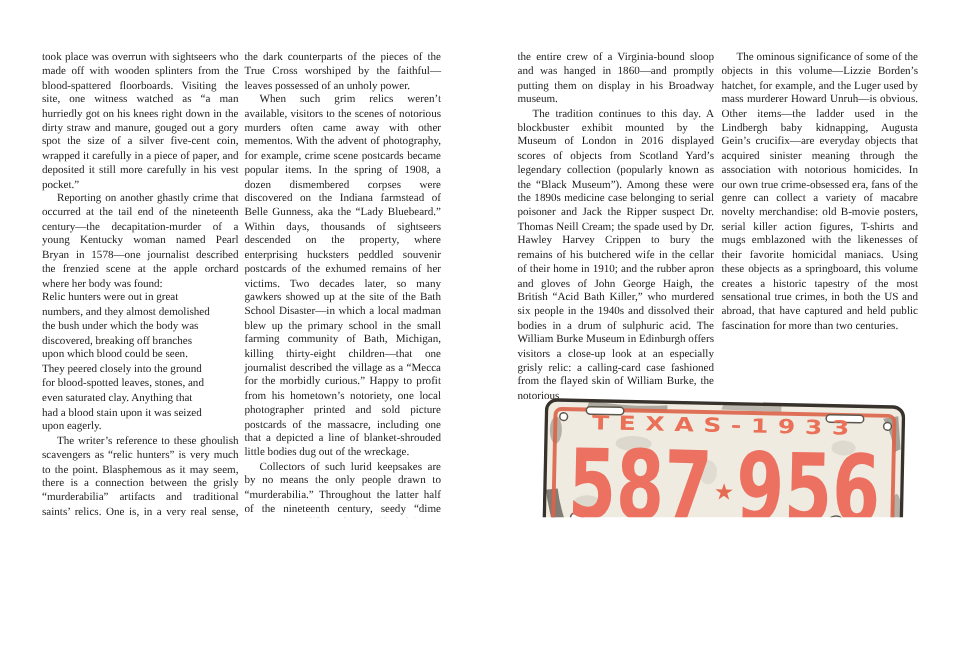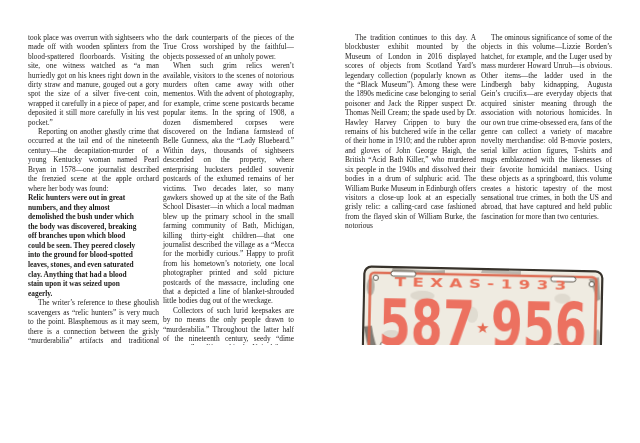--- a/index.html
+++ b/index.html
@@ -2,21 +2,21 @@
 <html><head>
 <meta charset="utf-8">
 <style>
   html,body{margin:0;padding:0;background:#ffffff;}
   .spread{position:relative;width:640px;height:345px;background:#ffffff;overflow:hidden;
           font-family:"Liberation Serif", serif;color:#1d1b1a;}
   .col{position:absolute;top:33px;width:131px;font-size:7.4px;line-height:9.4px;
        text-align:justify;}
   .col p{margin:0;padding:0;}
   .col p.ind{text-indent:10px;}
-  .quote{display:block;font-weight:bold;text-align:left;margin:8px 0 8px 16px;width:112px;
+  .quote{display:block;font-weight:normal;text-align:left;margin:8px 0 8px 16px;width:112px;
          line-height:9.6px;}
   .caption{position:absolute;left:396px;top:384px;width:190px;font-style:italic;
            font-size:6.4px;color:#2e2c2b;}
   .footer{position:absolute;top:413px;font-family:"Liberation Sans", sans-serif;
           font-size:5.8px;font-weight:bold;letter-spacing:0.6px;color:#171514;}
   .footer-left{left:30px;}
   .footer-left .sect{margin-left:12px;}
   .footer-right{right:28px;}
   .footer-right .sect{margin-right:14px;}
   .plate-wrap{position:absolute;left:362px;top:267px;width:242px;height:98px;
@@ -29,26 +29,27 @@
 <div class="spread">
 
   <div class="col" style="left:28px">
     <p>took place was overrun with sightseers who made off with wooden splinters from the blood-spattered floorboards. Visiting the site, one witness watched as “a man hurriedly got on his knees right down in the dirty straw and manure, gouged out a gory spot the size of a silver five-cent coin, wrapped it carefully in a piece of paper, and deposited it still more carefully in his vest pocket.”</p>
     <p class="ind">Reporting on another ghastly crime that occurred at the tail end of the nineteenth century—the decapitation-murder of a young Kentucky woman named Pearl Bryan in 1578—one journalist described the frenzied scene at the apple orchard where her body was found:</p>
     <p class="quote">Relic hunters were out in great numbers, and they almost demolished the bush under which the body was discovered, breaking off branches upon which blood could be seen. They peered closely into the ground for blood-spotted leaves, stones, and even saturated clay. Anything that had a blood stain upon it was seized upon eagerly.</p>
     <p class="ind">The writer’s reference to these ghoulish scavengers as “relic hunters” is very much to the point. Blasphemous as it may seem, there is a connection between the grisly “murderabilia” artifacts and traditional saints’ relics. One is, in a very real sense, the flip side—the shadow—of the other. If the finger bone, say, of St. Sergius incarnates the mystery of Christian grace, a lock of Charles Manson’s hair embodies the opposite: the mystery of sheer malevolence, of inscrutable evil. To those who coveted them, the wooden fragments taken from the Deerings’ barn and the apple orchard where Bryan was found were</p>
   </div>
 
   <div class="col" style="left:163px">
-    <p>the dark counterparts of the pieces of the True Cross worshiped by the faithful—objects possessed of an unholy power.</p>
+    <p>the dark counterparts of the pieces of the True Cross worshiped by the faithful—leaves possessed of an unholy power.</p>
     <p class="ind">When such grim relics weren’t available, visitors to the scenes of notorious murders often came away with other mementos. With the advent of photography, for example, crime scene postcards became popular items. In the spring of 1908, a dozen dismembered corpses were discovered on the Indiana farmstead of Belle Gunness, aka the “Lady Bluebeard.” Within days, thousands of sightseers descended on the property, where enterprising hucksters peddled souvenir postcards of the exhumed remains of her victims. Two decades later, so many gawkers showed up at the site of the Bath School Disaster—in which a local madman blew up the primary school in the small farming community of Bath, Michigan, killing thirty-eight children—that one journalist described the village as a “Mecca for the morbidly curious.” Happy to profit from his hometown’s notoriety, one local photographer printed and sold picture postcards of the massacre, including one that a depicted a line of blanket-shrouded little bodies dug out of the wreckage.</p>
     <p class="ind">Collectors of such lurid keepsakes are by no means the only people drawn to “murderabilia.” Throughout the latter half of the nineteenth century, seedy “dime museums” proliferated in the United States, attracting patrons with everything from two-headed animals to hideously deformed human fetuses to macabre artifacts from infamous crimes. Among the “20,000 Objects of Wonder” advertised by one of these establishments, for example, was Anton Probst’s right arm, amputated and preserved after his execution. Even the venerable P. T. Barnum got in on the act, buying the deathbed clothing of Albert Hicks—a notorious lowlife who slaughtered</p>
   </div>
 
   <div class="col" style="left:345px">
+    <p>the entire crew of a Virginia-bound sloop and was hanged in 1860—and promptly putting them on display in his Broadway museum.</p>
     <p class="ind">The tradition continues to this day. A blockbuster exhibit mounted by the Museum of London in 2016 displayed scores of objects from Scotland Yard’s legendary collection (popularly known as the “Black Museum”). Among these were the 1890s medicine case belonging to serial poisoner and Jack the Ripper suspect Dr. Thomas Neill Cream; the spade used by Dr. Hawley Harvey Crippen to bury the remains of his butchered wife in the cellar of their home in 1910; and the rubber apron and gloves of John George Haigh, the British “Acid Bath Killer,” who murdered six people in the 1940s and dissolved their bodies in a drum of sulphuric acid. The William Burke Museum in Edinburgh offers visitors a close-up look at an especially grisly relic: a calling-card case fashioned from the flayed skin of William Burke, the notorious</p>
   </div>
 
   <div class="col" style="left:481px">
     <p class="ind">The ominous significance of some of the objects in this volume—Lizzie Borden’s hatchet, for example, and the Luger used by mass murderer Howard Unruh—is obvious. Other items—the ladder used in the Lindbergh baby kidnapping, Augusta Gein’s crucifix—are everyday objects that acquired sinister meaning through the association with notorious homicides. In our own true crime-obsessed era, fans of the genre can collect a variety of macabre novelty merchandise: old B-movie posters, serial killer action figures, T-shirts and mugs emblazoned with the likenesses of their favorite homicidal maniacs. Using these objects as a springboard, this volume creates a historic tapestry of the most sensational true crimes, in both the US and abroad, that have captured and held public fascination for more than two centuries.</p>
   </div>
 
   <div class="plate-wrap">
     <svg viewBox="0 0 242 98" width="242" height="98">
 

